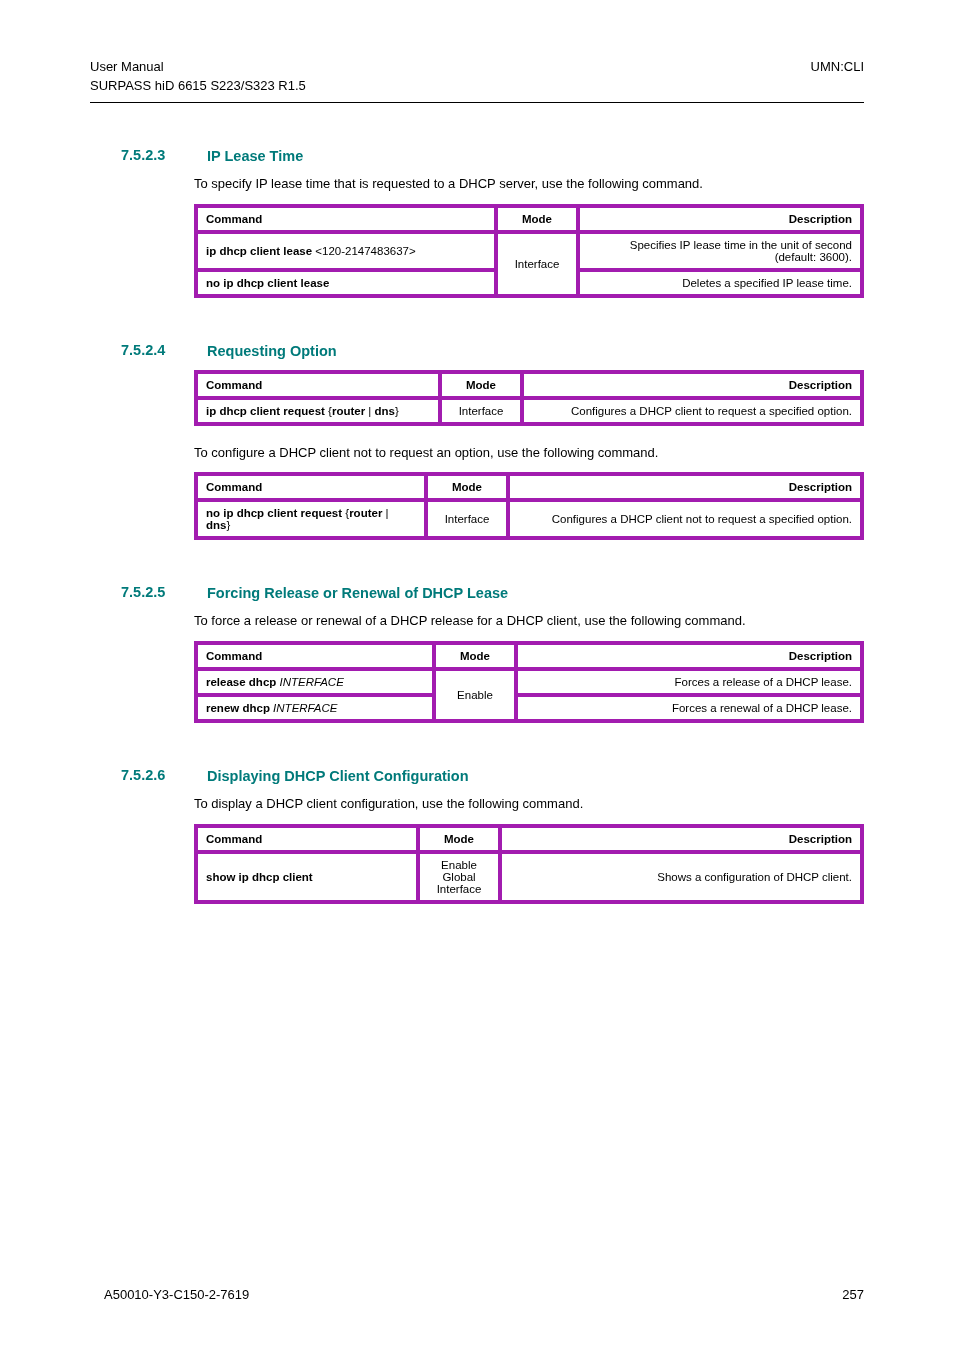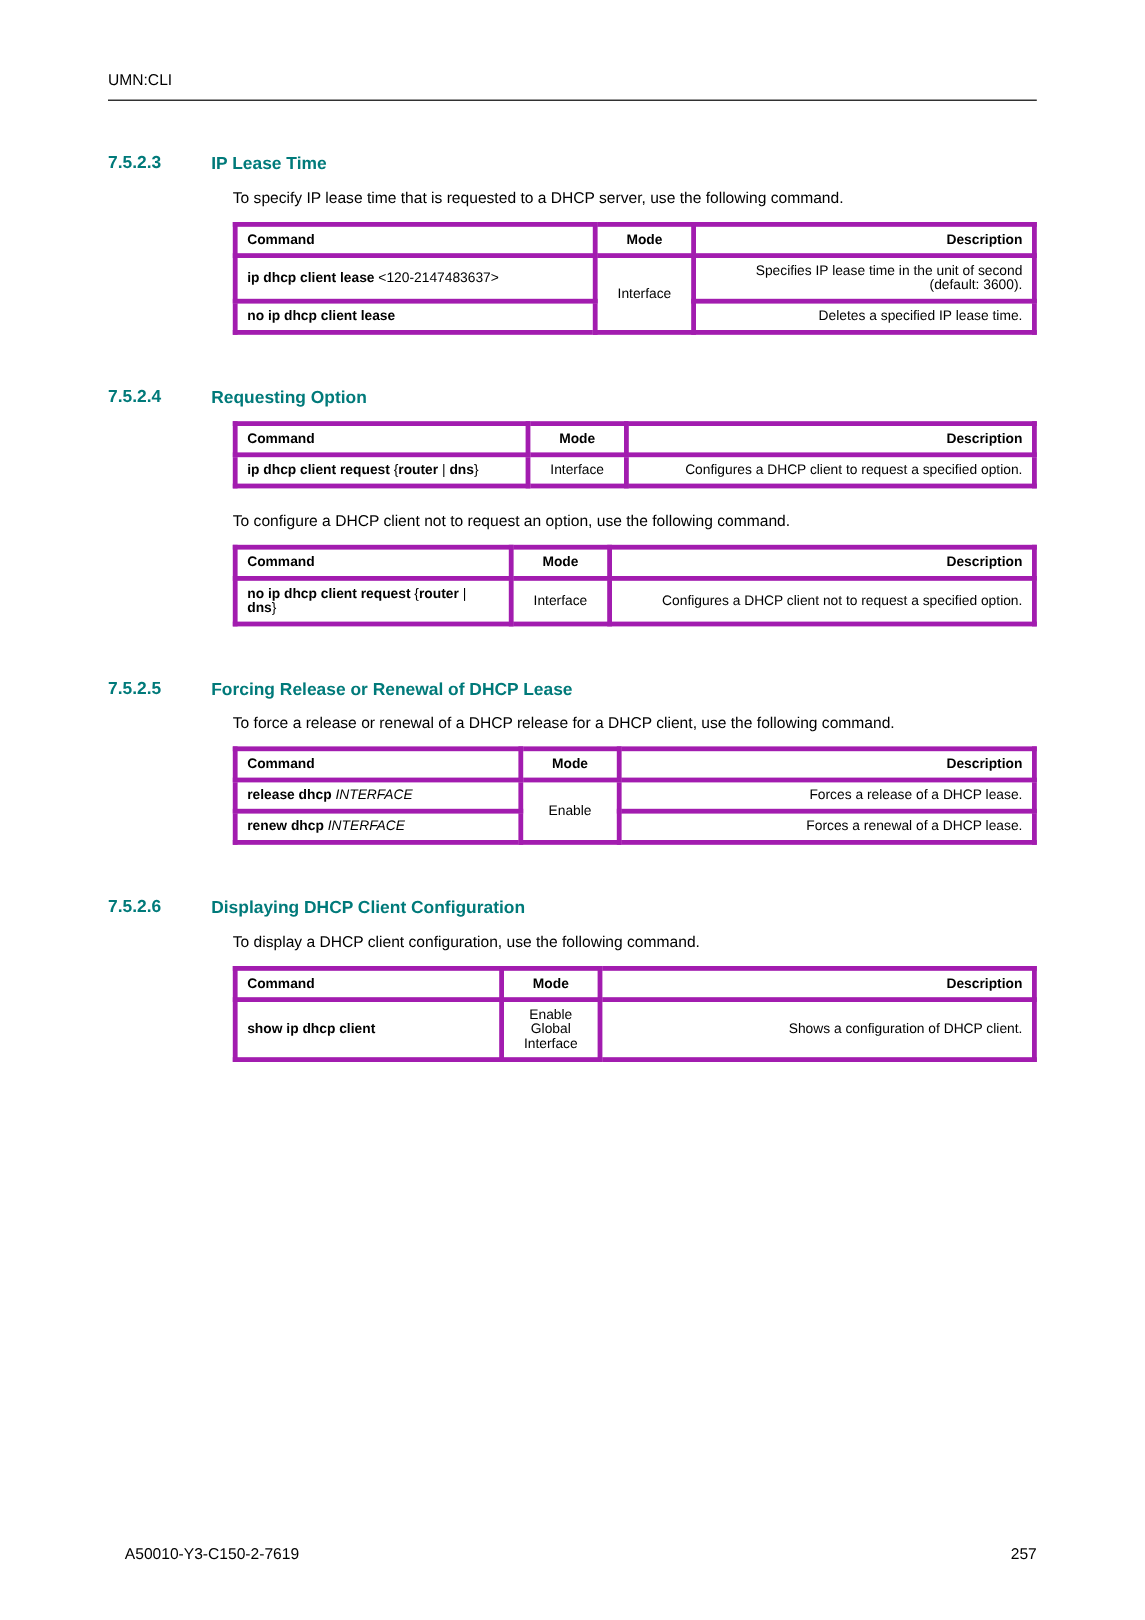--- a/index.html
+++ b/index.html
@@ -5,21 +5,21 @@
   * { box-sizing: border-box; margin: 0; padding: 0; }
   html, body { width: 954px; height: 1350px; background: #fff; font-family: Arial, Helvetica, sans-serif; color: #000; }
   .page { width: 954px; height: 1350px; position: relative; padding: 58px 90px 0 90px; }
   .hdr { display: flex; justify-content: space-between; font-size: 13px; line-height: 1.45; }
   .hdr-left { text-align: left; }
   .hdr-right { text-align: right; }
   .hr { border: none; border-top: 1.4px solid #000; margin-top: 6px; }
 
   .section-num { color: #007a7a; font-weight: bold; font-size: 14.5px; display: inline-block; width: 86px; vertical-align: top; }
   .section-title { color: #007a7a; font-weight: bold; font-size: 14.5px; display: inline-block; }
-  .section-head { margin-top: 44px; margin-bottom: 10px; }
+  .section-head { margin-top: 44px; margin-bottom: 10px; margin-left: 31px; }
 
   .body-block { margin-left: 104px; }
   .para { font-size: 13px; line-height: 1.45; margin-bottom: 10px; text-align: justify; }
 
   table.cmd { width: 100%; border-collapse: collapse; font-size: 11.5px; margin-top: 6px; }
   table.cmd th, table.cmd td { border: 4px solid #a21caf; padding: 5px 8px; vertical-align: middle; }
   table.cmd thead th { text-align: center; font-weight: bold; }
   table.cmd .col-cmd { text-align: left; }
   table.cmd .col-mode { text-align: center; width: 82px; }
   table.cmd .col-desc { text-align: right; }
@@ -34,20 +34,24 @@
   .w-cmd-e { width: 222px; }
 
   .footer { position: absolute; bottom: 48px; left: 104px; right: 90px; display: flex; justify-content: space-between; font-size: 13px; }
 </style>
 </head>
 <body>
 
 <div class="page">
 
   <div class="hdr">
+    <div class="hdr-left">
+      <div>User Manual</div>
+      <div>SURPASS hiD 6615 S223/S323 R1.5</div>
+    </div>
     <div class="hdr-right">UMN:CLI</div>
   </div>
   <hr class="hr">
 
   <div id="sections">
       <div class="section-head"><span class="section-num">7.5.2.3</span><span class="section-title">IP Lease Time</span></div>
       <div class="body-block">
         <p class="para">To specify IP lease time that is requested to a DHCP server, use the following command.</p>
         <table class="cmd">
           <thead>

